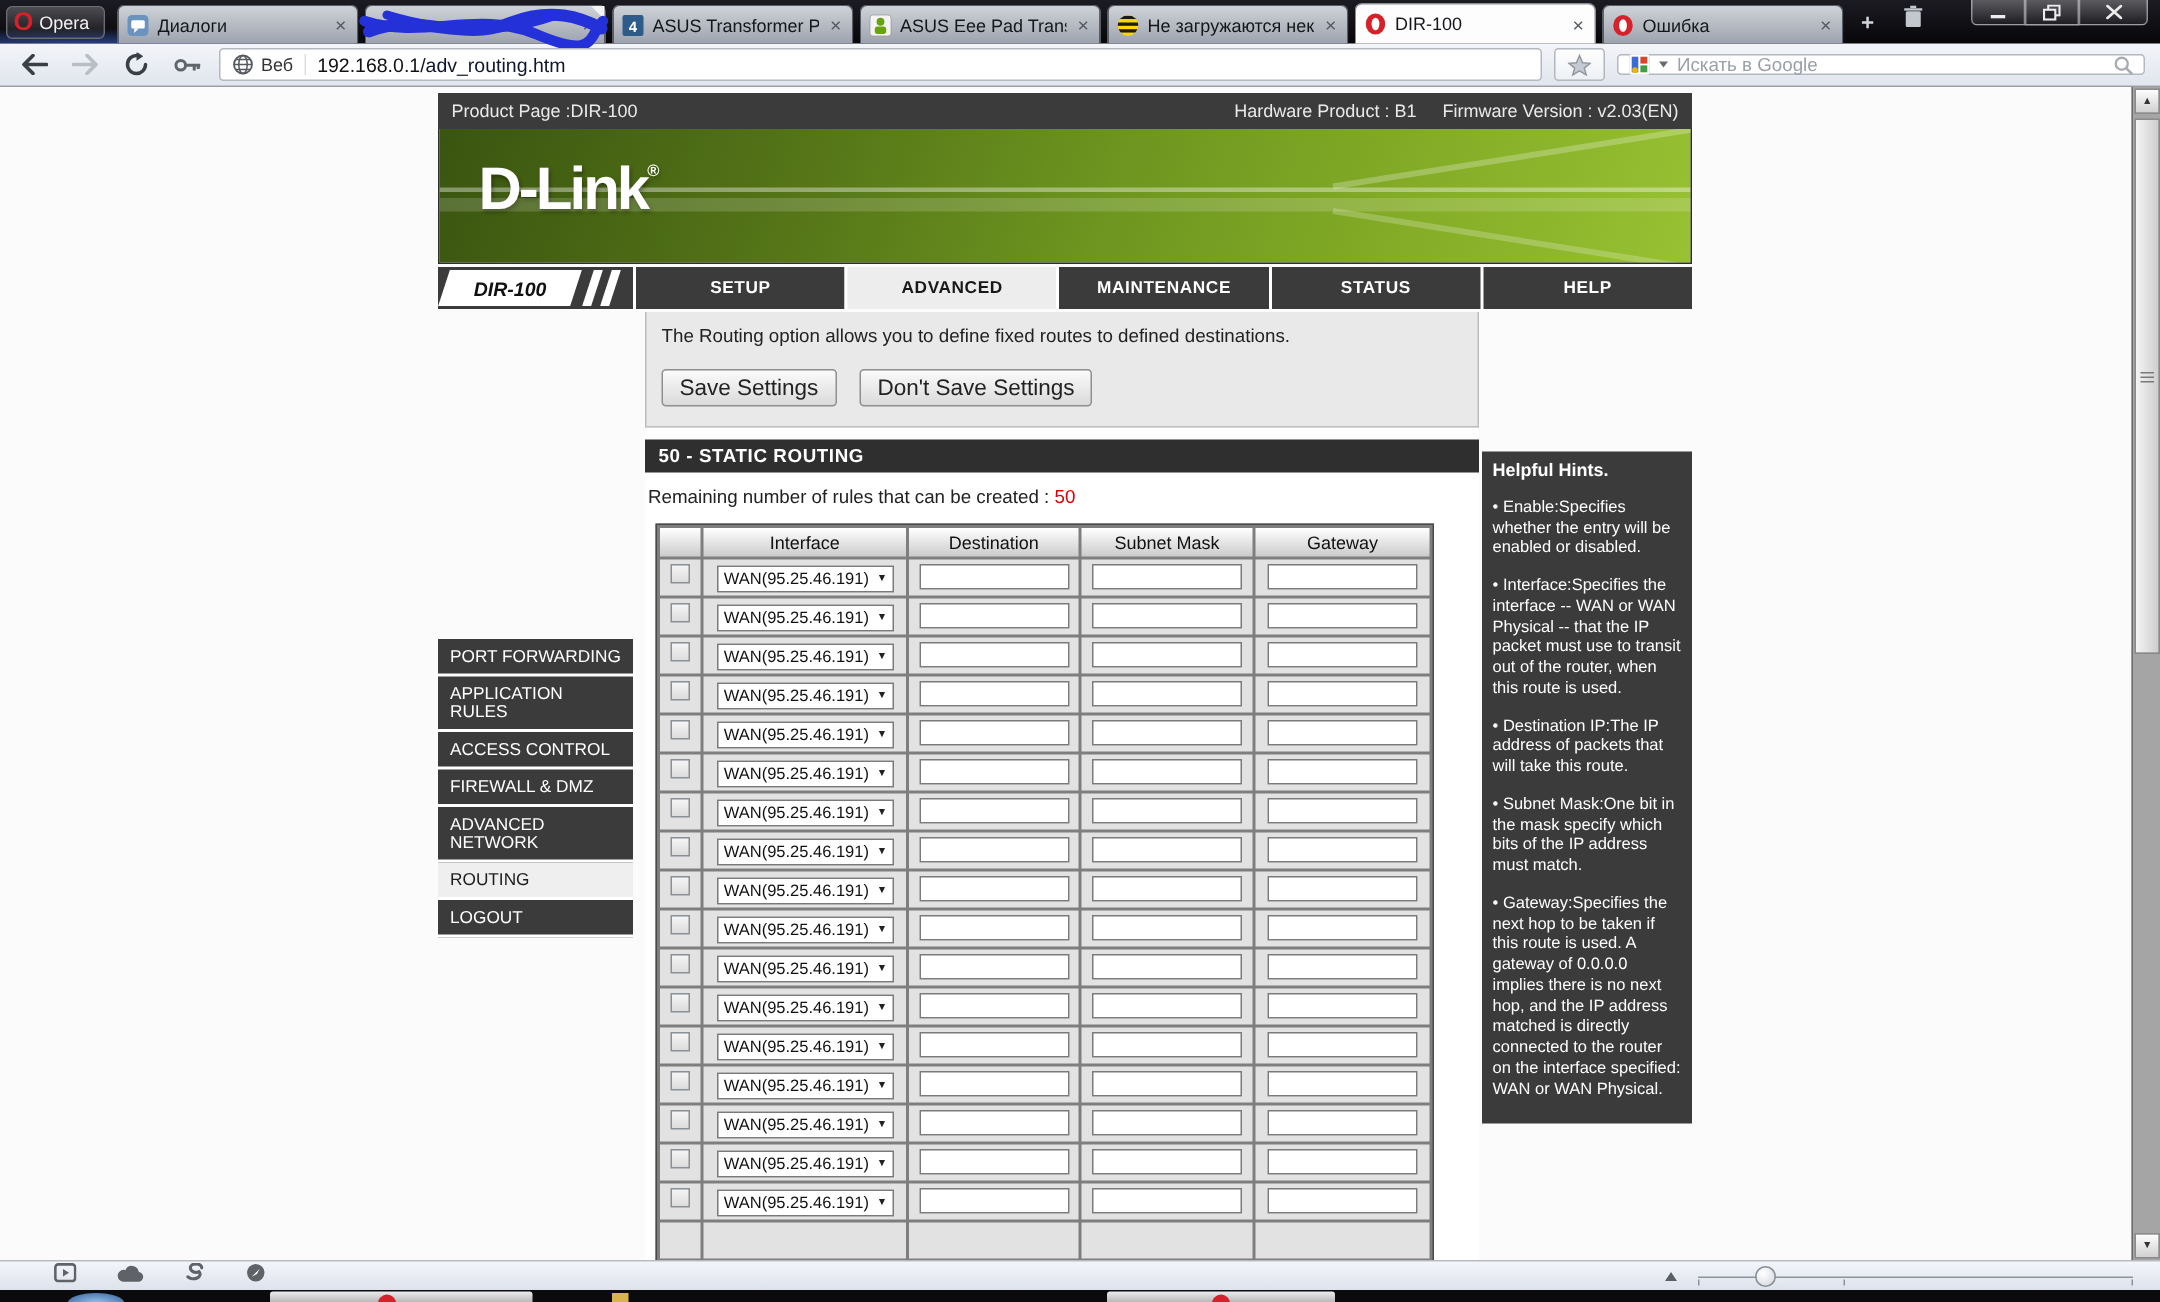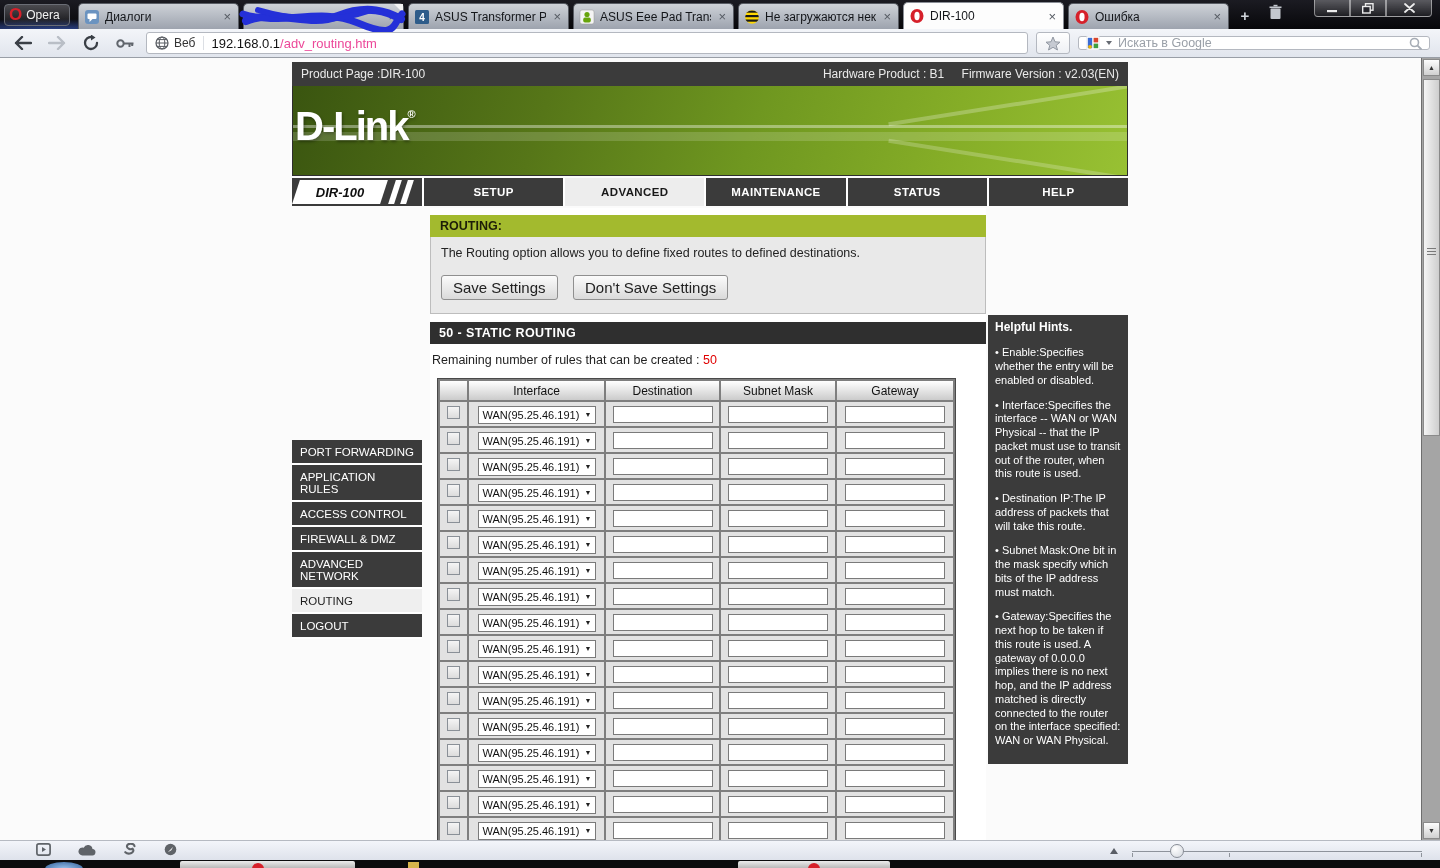--- a/index.html
+++ b/index.html
@@ -38,21 +38,21 @@
 
   
   .toolbar { height:29px; background:linear-gradient(#f3f5f9,#e1e5ed); border-bottom:1px solid #999ea6;
     display:flex; align-items:center; padding:0 10px; gap:8px; }
   .nav-ico { width:26px; display:flex; justify-content:center; }
   .addressbar { flex:1; height:22px; background:#fff; border:1px solid #b4b8c0; border-radius:3px;
     display:flex; align-items:center; padding:0 8px; gap:7px; }
   .web-badge { display:flex; align-items:center; gap:5px; padding-right:8px; border-right:1px solid #dcdfe4; }
   .web-badge span { font-size:12px; color:#333; }
   .url { font-size:13px; color:#111; white-space:nowrap; }
-  .url .path { color:#ec4899; }
+  .url .path { color:#0f172a; }
   .star-btn { width:34px; height:22px; border:1px solid #b4b8c0; border-radius:3px;
     background:linear-gradient(#ffffff,#eef0f4); display:flex; align-items:center; justify-content:center; }
   .searchbar { width:352px; height:14px; background:#fff; border:1px solid #b4b8c0; border-radius:3px;
     display:flex; align-items:center; padding:0 7px; gap:6px; }
   .g-caret { width:0; height:0; border-left:3.5px solid transparent; border-right:3.5px solid transparent; border-top:4px solid #666b73; }
   .search-input { flex:1; border:none; outline:none; font-size:12.5px; color:#333; background:transparent; font-family:"Liberation Sans",sans-serif; }
   .search-input::placeholder { color:#9aa0a8; }
 
   
   .viewport { position:relative; height:782px; background:#fbfbfb; overflow:hidden; }
@@ -61,21 +61,21 @@
   .product-bar { height:24px; background:#3b3b3b; color:#eaeaea; font-size:12px;
     display:flex; justify-content:space-between; align-items:center; padding:0 9px; }
   .product-bar .right span { margin-left:14px; }
 
   .banner { position:relative; height:90px; border:1px solid #2e2e2e; border-top:none; overflow:hidden;
     background:linear-gradient(108deg,#3a5510 0%,#567618 30%,#6f9720 55%,#85ad27 78%,#98c133 100%); }
   .banner::before { content:""; position:absolute; left:0; right:0; top:44%; height:3px; background:rgba(255,255,255,.38); }
   .banner::after  { content:""; position:absolute; left:0; right:0; top:52%; height:9px; background:rgba(255,255,255,.16); }
   .banner .wedge { position:absolute; right:-20px; top:18%; width:260px; height:4px; background:rgba(255,255,255,.25); transform:rotate(-9deg); }
   .banner .wedge2 { position:absolute; right:-20px; bottom:14%; width:260px; height:4px; background:rgba(255,255,255,.22); transform:rotate(9deg); }
-  .dlink { position:absolute; left:2px; top:18px; color:#fff; font-weight:bold; font-size:40px; letter-spacing:-2px;
+  .dlink { position:absolute; left:26px; top:18px; color:#fff; font-weight:bold; font-size:40px; letter-spacing:-2px;
     text-shadow:1px 2px 3px rgba(0,0,0,.35); }
   .dlink sup { font-size:11px; letter-spacing:0; vertical-align:22px; }
 
   
   .navbar { margin-top:2px; height:28px; background:#3b3b3b; display:flex; }
   .dirbadge { flex:0 0 130px; position:relative; }
   .dirbadge .plate { position:absolute; left:4px; top:2px; bottom:2px; width:88px; background:#fff;
     transform:skewX(-18deg); display:flex; align-items:center; justify-content:center; }
   .dirbadge .plate span { transform:skewX(18deg); font-style:italic; font-weight:bold; font-size:13px; color:#101010; }
   .dirbadge .slash { position:absolute; top:2px; bottom:2px; width:6px; background:#fff; transform:skewX(-18deg); }
@@ -361,21 +361,20 @@
             <div class="side-item">PORT FORWARDING</div>
             <div class="side-item">APPLICATION RULES</div>
             <div class="side-item">ACCESS CONTROL</div>
             <div class="side-item">FIREWALL &amp; DMZ</div>
             <div class="side-item">ADVANCED NETWORK</div>
             <div class="side-item active">ROUTING</div>
             <div class="side-item">LOGOUT</div>
           </div>
 
         <div class="main">
-          <div class="routing-header">ROUTING:</div>
           <div class="routing-panel">
             <div class="desc">The Routing option allows you to define fixed routes to defined destinations.</div>
             <button class="btn">Save Settings</button>
             <button class="btn">Don't Save Settings</button>
           </div>
 
           <div class="static-header">50 - STATIC ROUTING</div>
           <div class="remaining">
             <span>Remaining number of rules that can be created : </span><span class="val">50</span>
           </div>

